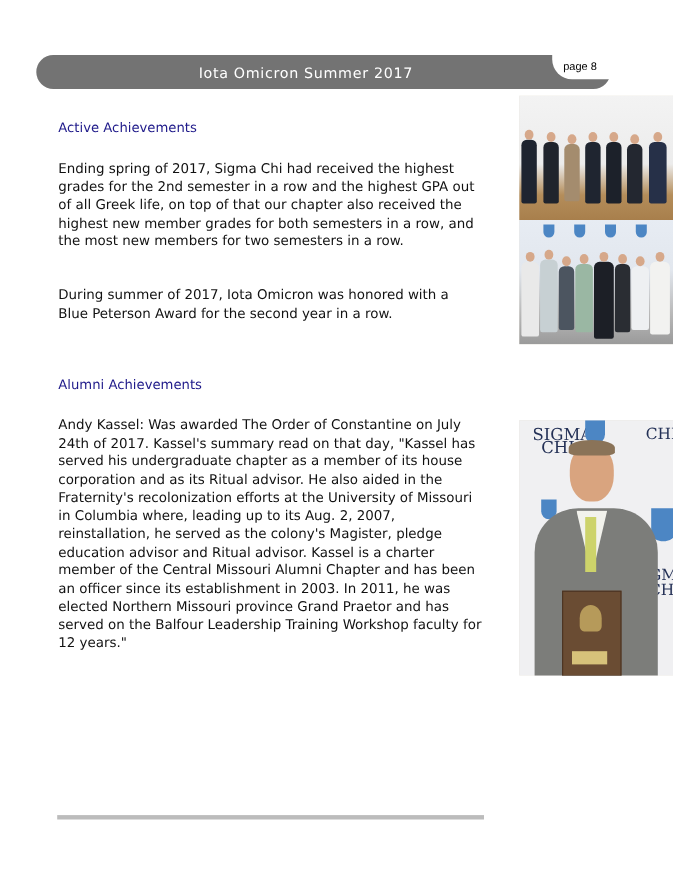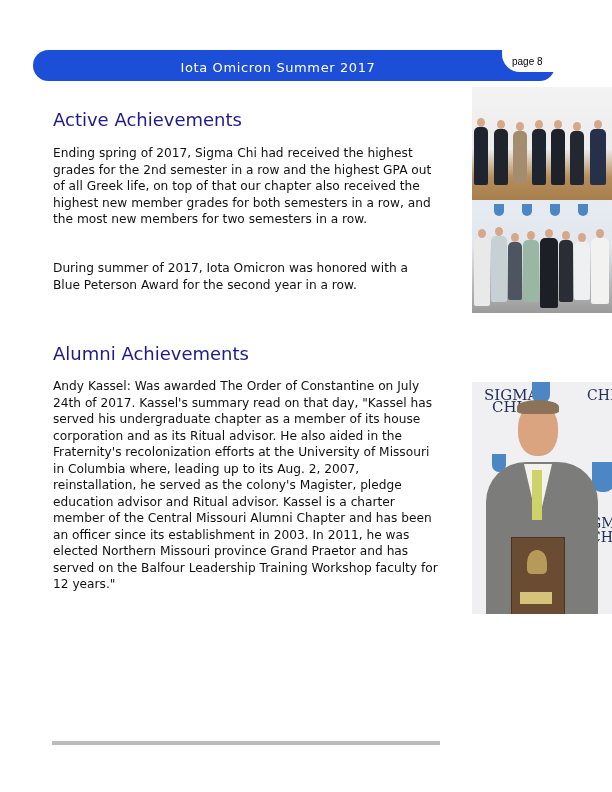--- a/index.html
+++ b/index.html
@@ -1,21 +1,21 @@
 <!DOCTYPE html>
 <html><head>
 <meta charset="utf-8">
 <style>
   html, body { margin:0; padding:0; background:#ffffff; }
   body { width:612px; height:792px; position:relative; overflow:hidden; font-family:"DejaVu Sans", sans-serif; }
-  .banner { position:absolute; left:33px; top:50px; width:522px; height:31px; background:#1d4ed8; border-radius:16px 0 16px 16px; }
+  .banner { position:absolute; left:33px; top:50px; width:522px; height:31px; background:#737373; border-radius:16px 0 16px 16px; }
   .banner-title { position:absolute; left:0; top:0; width:490px; height:31px; line-height:36px; text-align:center; color:#ffffff; font-family:"DejaVu Sans", sans-serif; font-size:13px; letter-spacing:0.6px; }
   .page-tab { position:absolute; left:502px; top:50px; width:54px; height:22px; background:#ffffff; border-radius:0 0 0 18px; }
   .page-num { position:absolute; left:512px; top:56px; font-family:"Liberation Sans", sans-serif; font-size:10px; color:#000; }
-  .heading { position:absolute; left:53px; font-family:"DejaVu Sans", sans-serif; font-size:18px; color:#1f1a8a; }
+  .heading { position:absolute; left:53px; font-family:"DejaVu Sans", sans-serif; font-size:12px; color:#1f1a8a; }
   .para { position:absolute; left:53px; width:380px; font-family:"DejaVu Sans", sans-serif; font-size:12.2px; line-height:16.5px; color:#111; }
   .photo { position:absolute; background:#e7e3db; overflow:hidden; }
   .footer-rule { position:absolute; left:52px; top:741px; width:388px; height:4px; background:#bcbcbc; }
   
   .p1-top { position:absolute; left:0; top:0; width:100%; height:113px; background:linear-gradient(#f3f3f3 0%, #ececec 55%, #b48d5a 80%, #a87f4c 100%); }
   .p1-bot { position:absolute; left:0; top:113px; width:100%; height:113px; background:linear-gradient(#e7ecf3 0%, #e2e7ee 40%, #b9b9b9 75%, #9a9a9a 100%); }
   .fig { position:absolute; border-radius:5px 5px 2px 2px; }
   .head { position:absolute; width:8px; height:9px; border-radius:50%; background:#d6a88a; }
   
   .p2-bg { position:absolute; inset:0; background:#f0f0f2; }

